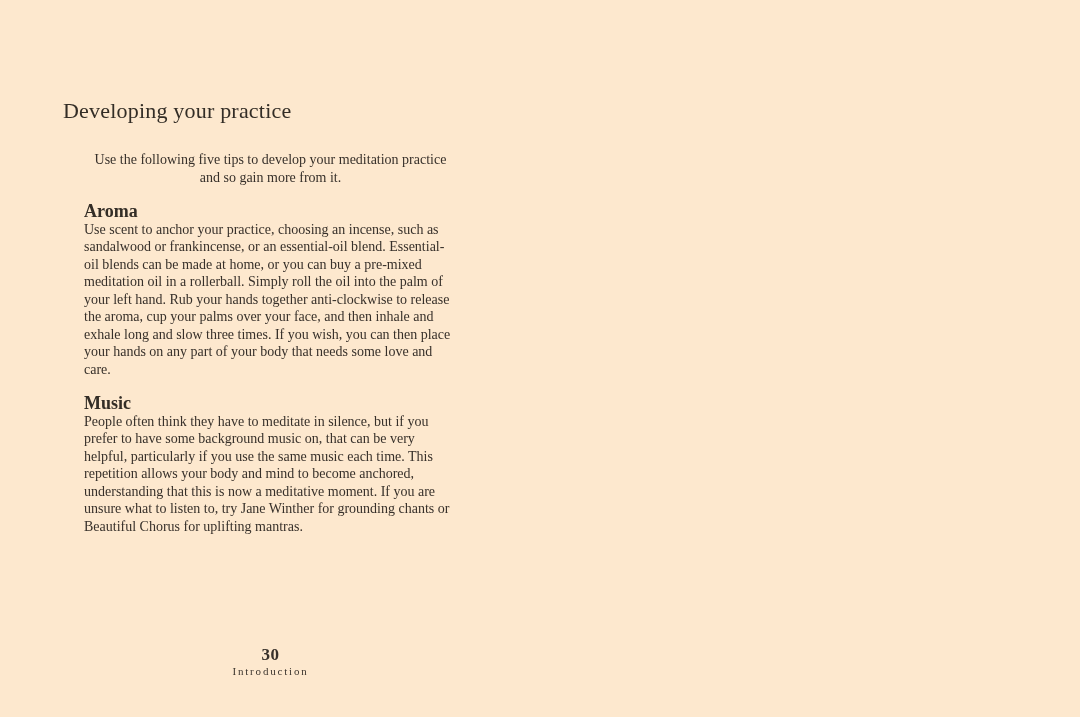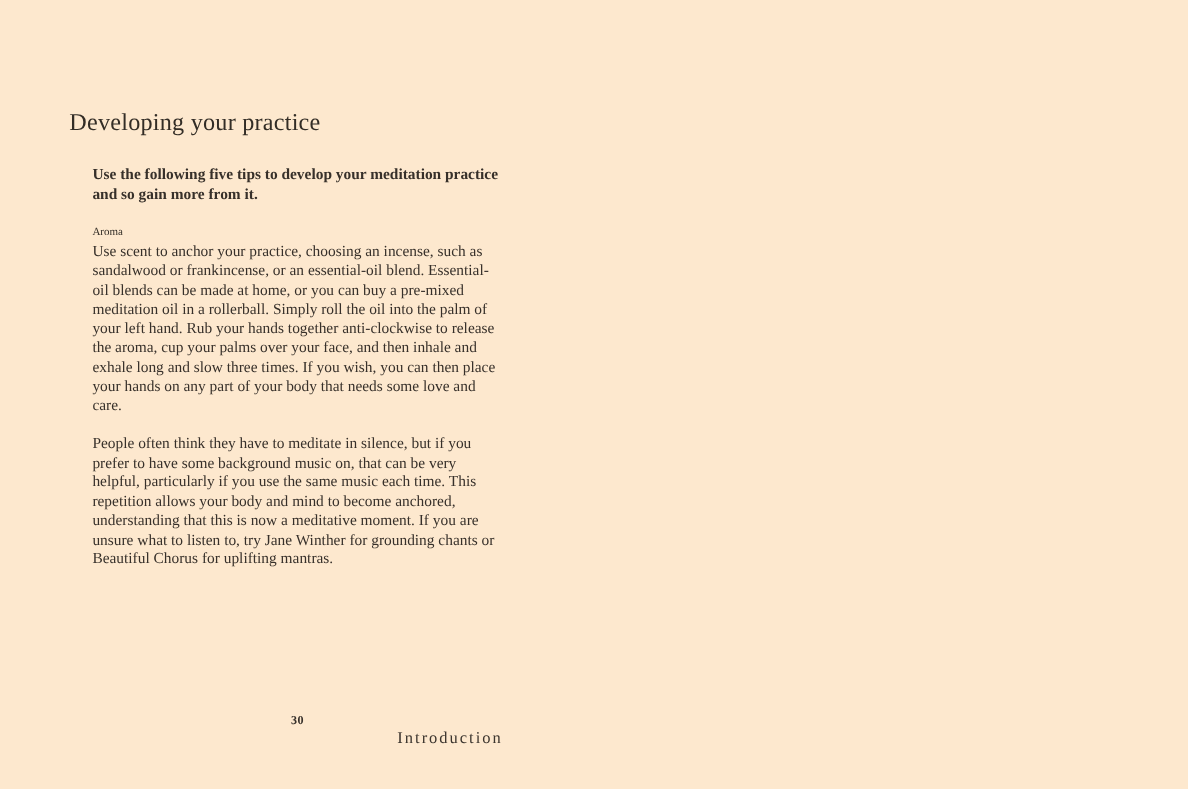--- a/index.html
+++ b/index.html
@@ -33,66 +33,66 @@
   .col {
     position: absolute;
     width: 373px;
     font-size: 14px;
     line-height: 17.5px;
     text-align: left;
   }
   .col-left  { left: 84px;  top: 151px; }
 
   .col p { margin: 0; }
-  .intro { font-weight: bold; }
+  .intro { font-weight: normal; text-align: center; }
   .sec { margin-top: 17px; }
   .sec h2 {
     margin: 0;
-    font-size: 10px;
+    font-size: 18px;
     line-height: 17.5px;
-    font-weight: normal;
+    font-weight: bold;
     color: #332d26;
   }
 
   .page-footer {
     position: absolute;
     width: 373px;
     top: 647px;
     text-align: center;
   }
   .page-footer-left  { left: 84px; }
   .pagenum {
-    font-size: 11px;
+    font-size: 17px;
     font-weight: bold;
     line-height: 16px;
     letter-spacing: 0.5px;
   }
   .running {
-    font-size: 15px;
+    font-size: 11px;
     line-height: 16px;
     letter-spacing: 1.8px;
     color: #3c352e;
-    text-align: right;
   }
 </style>
 </head>
 <body>
 
 <section class="page page-left">
   <h1 class="title">Developing your practice</h1>
 
   <div class="col col-left">
     <p class="intro">Use the following five tips to develop your meditation practice and so gain more from it.</p>
 
     <div class="sec">
       <h2>Aroma</h2>
       <p>Use scent to anchor your practice, choosing an incense, such as sandalwood or frankincense, or an essential-oil blend. Essential-oil blends can be made at home, or you can buy a pre-mixed meditation oil in a rollerball. Simply roll the oil into the palm of your left hand. Rub your hands together anti-clockwise to release the aroma, cup your palms over your face, and then inhale and exhale long and slow three times. If you wish, you can then place your hands on any part of your body that needs some love and care.</p>
     </div>
 
     <div class="sec">
+      <h2>Music</h2>
       <p>People often think they have to meditate in silence, but if you prefer to have some background music on, that can be very helpful, particularly if you use the same music each time. This repetition allows your body and mind to become anchored, understanding that this is now a meditative moment. If you are unsure what to listen to, try Jane Winther for grounding chants or Beautiful Chorus for uplifting mantras.</p>
     </div>
 
     <div class="sec">
     </div>
   </div>
 
   <footer class="page-footer page-footer-left">
     <div class="pagenum">30</div>
     <div class="running">Introduction</div>

